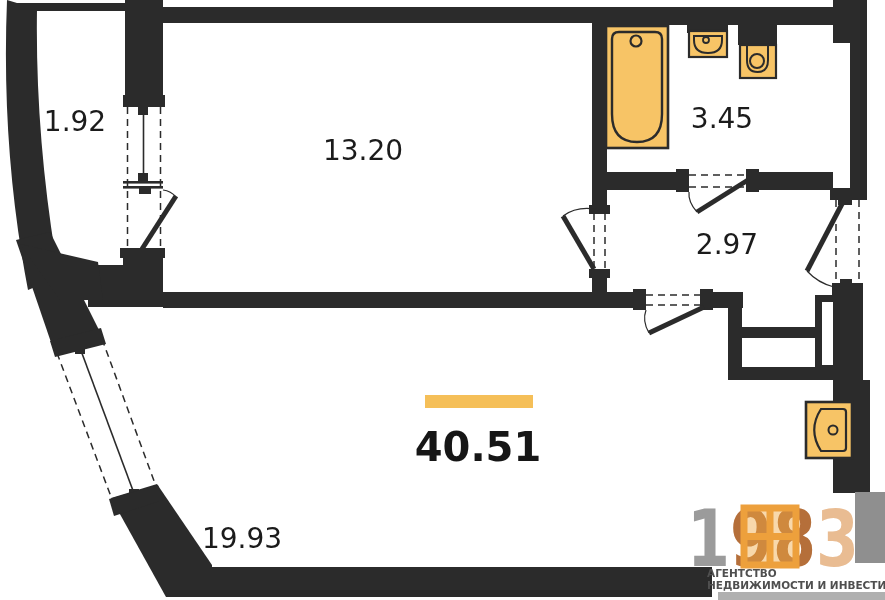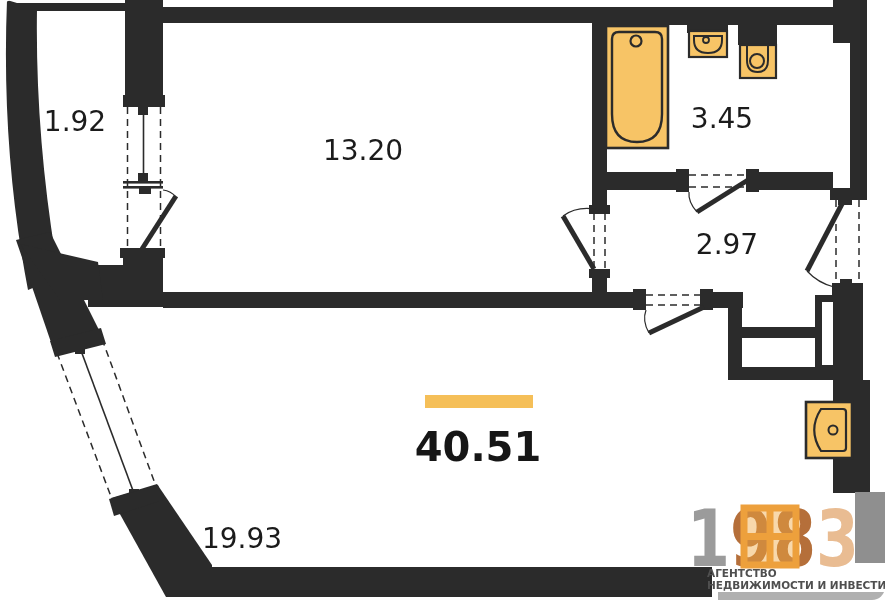--- a/index.html
+++ b/index.html
@@ -1,17 +1,17 @@
 <!DOCTYPE html>
 <html><head>
 <meta charset="utf-8">
 <style>
   html,body{margin:0;padding:0;background:#ffffff;}
   .stage{position:relative;width:885px;height:600px;background:#ffffff;overflow:hidden;
-         font-family:"DejaVu Sans", sans-serif;border-radius:13px;}
+         font-family:"DejaVu Sans", sans-serif;}
   svg text{font-family:"DejaVu Sans", sans-serif;}
   .room-label{fill:#1b1b1b;font-size:28px;}
   .total-label{fill:#161616;font-size:40px;font-weight:bold;}
   .logo-digits{font-weight:bold;}
   .logo-tagline{fill:#4f4f4f;font-weight:bold;}
 </style>
 </head>
 <body>
 
 <div class="stage">

